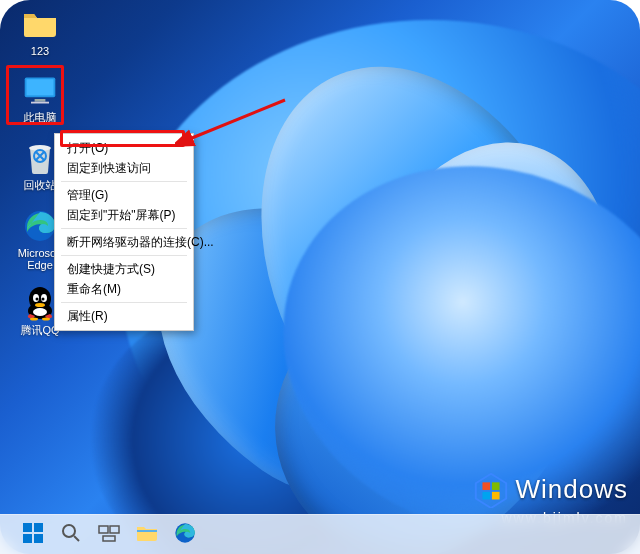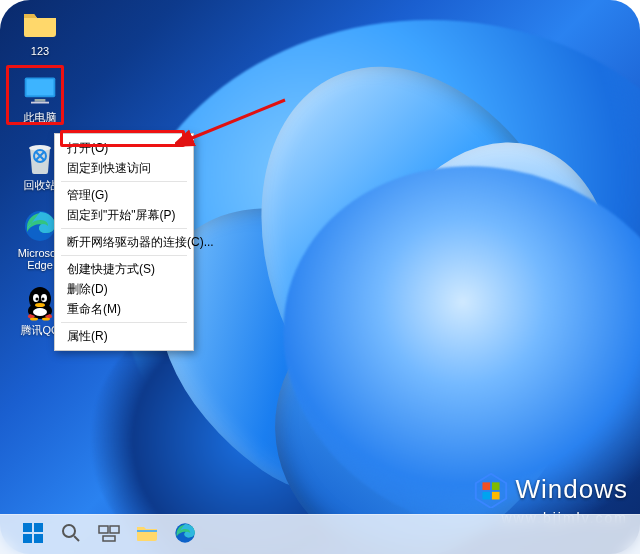--- a/index.html
+++ b/index.html
@@ -124,21 +124,20 @@
   <div class="ctx" id="ctx">
       <div class="mi">打开(O)</div>
       <div class="mi">固定到快速访问</div>
       <div class="sep"></div>
       <div class="mi">管理(G)</div>
       <div class="mi">固定到"开始"屏幕(P)</div>
       <div class="sep"></div>
       <div class="mi">断开网络驱动器的连接(C)...</div>
       <div class="sep"></div>
       <div class="mi">创建快捷方式(S)</div>
-      <div class="mi">删除(D)</div>
       <div class="mi">重命名(M)</div>
       <div class="sep"></div>
       <div class="mi">属性(R)</div>
     </div>
   <div class="hl-box hl2"></div>
 
   <svg class="arrow" style="left:175px; top:95px; width:115px; height:60px;">
     <defs>
       <marker id="ah" markerWidth="10" markerHeight="10" refX="2" refY="3" orient="auto">
         <path d="M0,0 L0,6 L8,3 z" fill="#e11111"></path>

